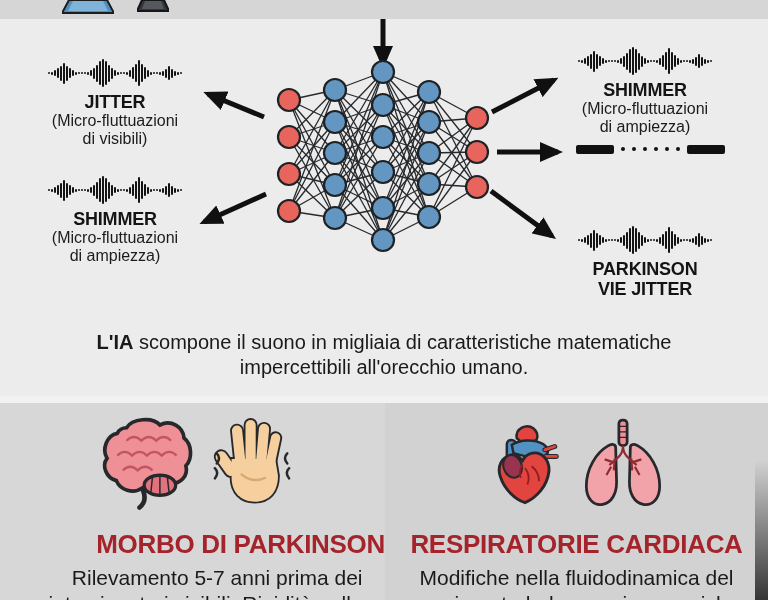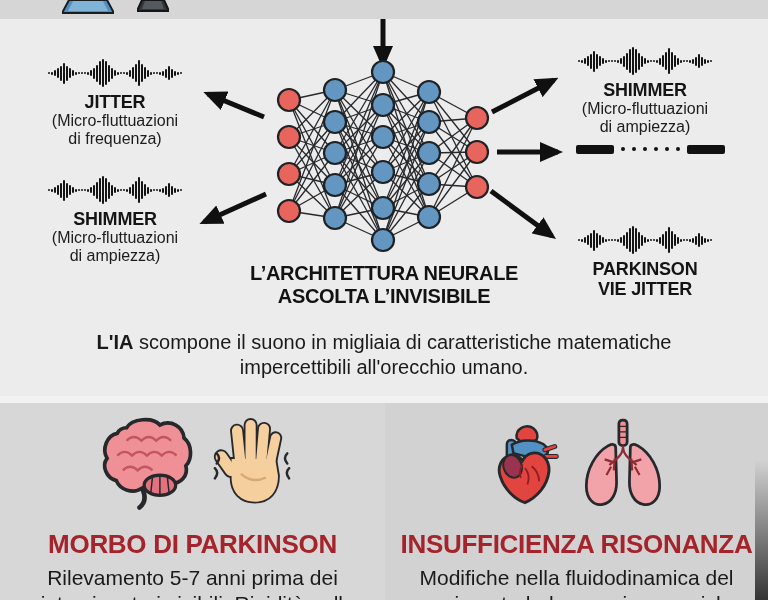--- a/index.html
+++ b/index.html
@@ -21,21 +21,21 @@
   .pause-icon .pdot{width:4px;height:4px;background:#111;border-radius:50%;}
   .heading{position:absolute;left:0;top:243px;width:768px;text-align:center;
     font-size:20px;font-weight:bold;letter-spacing:-.3px;line-height:23px;color:#121212;}
   .description{position:absolute;left:44px;top:311px;width:680px;text-align:center;
     font-size:20px;line-height:25px;color:#1a1a1a;}
   .description b{font-weight:bold;}
   
   .gap-strip{position:absolute;left:0;top:396px;width:768px;height:7px;background:#f2f2f2;}
   
   .card{position:absolute;top:403px;height:197px;text-align:center;}
-  .card.left{left:0;width:385px;background:#d7d7d7;}
+  .card.left{left:0;width:385px;background:#d7d7d7;text-align:right;}
   .card.right{left:385px;width:383px;background:#d2d2d2;}
   .card .icons{display:flex;align-items:flex-start;justify-content:center;gap:16px;height:104px;margin-top:13px;}
   .card-title{font-size:26px;font-weight:bold;letter-spacing:-.3px;color:#a5232b;margin-top:9px;}
   .card-body{font-size:21px;line-height:26px;color:#1a1a1a;margin:5px auto 0;max-width:340px;}
   .edge-shadow{position:absolute;right:0;bottom:0;width:13px;height:140px;
     background:linear-gradient(to bottom,rgba(30,30,30,0) 0%,rgba(25,25,25,.85) 100%);}
 </style>
 </head>
 <body>
 
@@ -236,21 +236,21 @@
           <i style="height: 5px;"></i>
           <i style="height: 9px;"></i>
           <i style="height: 14px;"></i>
           <i style="height: 9px;"></i>
           <i style="height: 5px;"></i>
           <i style="height: 3px;"></i>
           <i style="height: 2px;"></i>
         </div>
       <div class="f-title">JITTER</div>
       <div class="f-desc">(Micro-fluttuazioni</div>
-      <div class="f-desc">di frequenza)</div>
+      <div class="f-desc">di visibili)</div>
     </div>
     <div class="feature" style="left:25px;top:155px;width:180px">
       <div class="waveform">
           <i style="height: 2px;"></i>
           <i style="height: 3px;"></i>
           <i style="height: 6px;"></i>
           <i style="height: 10px;"></i>
           <i style="height: 15px;"></i>
           <i style="height: 21px;"></i>
           <i style="height: 15px;"></i>
@@ -407,24 +407,20 @@
           <i style="height: 14px;"></i>
           <i style="height: 9px;"></i>
           <i style="height: 5px;"></i>
           <i style="height: 3px;"></i>
           <i style="height: 2px;"></i>
         </div>
       <div class="f-title">PARKINSON</div>
       <div class="f-title">VIE JITTER</div>
     </div>
 
-    <div class="heading">
-      <div>L’ARCHITETTURA NEURALE</div>
-      <div>ASCOLTA L’INVISIBILE</div>
-    </div>
     <div class="description"><b>L'IA</b><span> scompone il suono in migliaia di caratteristiche matematiche impercettibili all'orecchio umano.</span></div>
   </div>
 
   <div class="gap-strip"></div>
 
   <div class="card left">
     <div class="icons">
       <svg width="102" height="94" viewBox="0 0 110 100">
         <path d="M34,12 C40,2 62,0 70,9 C82,3 95,11 96,23 C105,30 105,46 98,53 C101,64 92,73 81,72 C75,81 60,84 51,77 C41,84 27,79 23,69 C12,66 7,53 13,45 C7,35 13,20 24,18 C26,14 30,12 34,12 Z" fill="#ef9097" stroke="#26282b" stroke-width="4"></path>
         <path d="M52,80 C55,88 53,94 48,98" fill="none" stroke="#26282b" stroke-width="5" stroke-linecap="round"></path>
@@ -467,18 +463,18 @@
       </svg>
       <svg width="88" height="96" viewBox="0 0 96 100">
         <rect x="43.5" y="2" width="9" height="28" rx="4" fill="#ef9097" stroke="#26282b" stroke-width="3"></rect>
         <path d="M44,9 L52,9 M44,15 L52,15 M44,21 L52,21" stroke="#26282b" stroke-width="1.5"></path>
         <path d="M40,32 C40,28 36,28 32,30 C18,38 8,56 8,74 C8,88 16,96 26,94 C36,92 41,82 41,70 Z" fill="#f1a3a9" stroke="#26282b" stroke-width="3"></path>
         <path d="M56,32 C56,28 60,28 64,30 C78,38 88,56 88,74 C88,88 80,96 70,94 C60,92 55,82 55,70 Z" fill="#f1a3a9" stroke="#26282b" stroke-width="3"></path>
         <path d="M48,30 C48,40 42,44 33,51 M37,48 L28,45 M35,53 L30,62 M39,44 L38,57
                  M48,30 C48,40 54,44 63,51 M59,48 L68,45 M61,53 L66,62 M57,44 L58,57" stroke="#8f2b33" stroke-width="2.4" fill="none"></path>
       </svg>
     </div>
-    <div class="card-title">INSUFFICIENZA RISONANZA</div>
+    <div class="card-title">RESPIRATORIE CARDIACA</div>
     <div class="card-body">Modifiche nella fluidodinamica del respiro e turbolenze microscopiche</div>
     <div class="edge-shadow"></div>
   </div>
 
 </div>
 
 </body></html>

